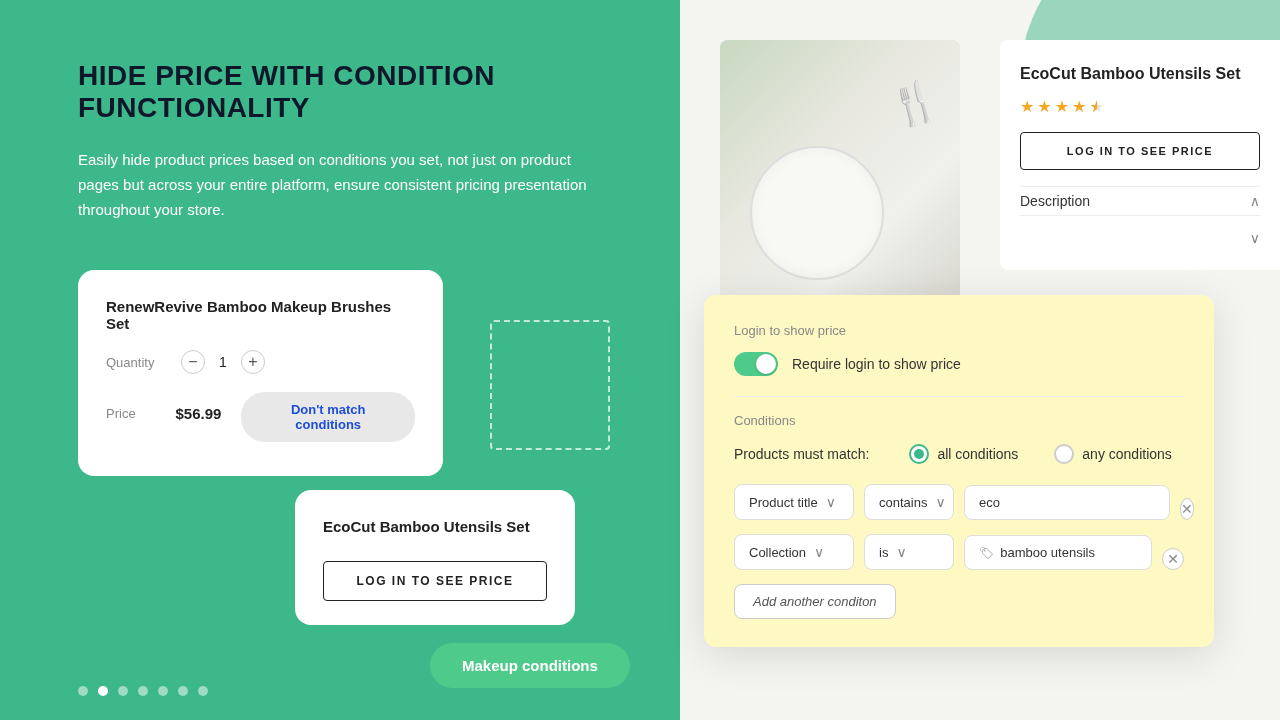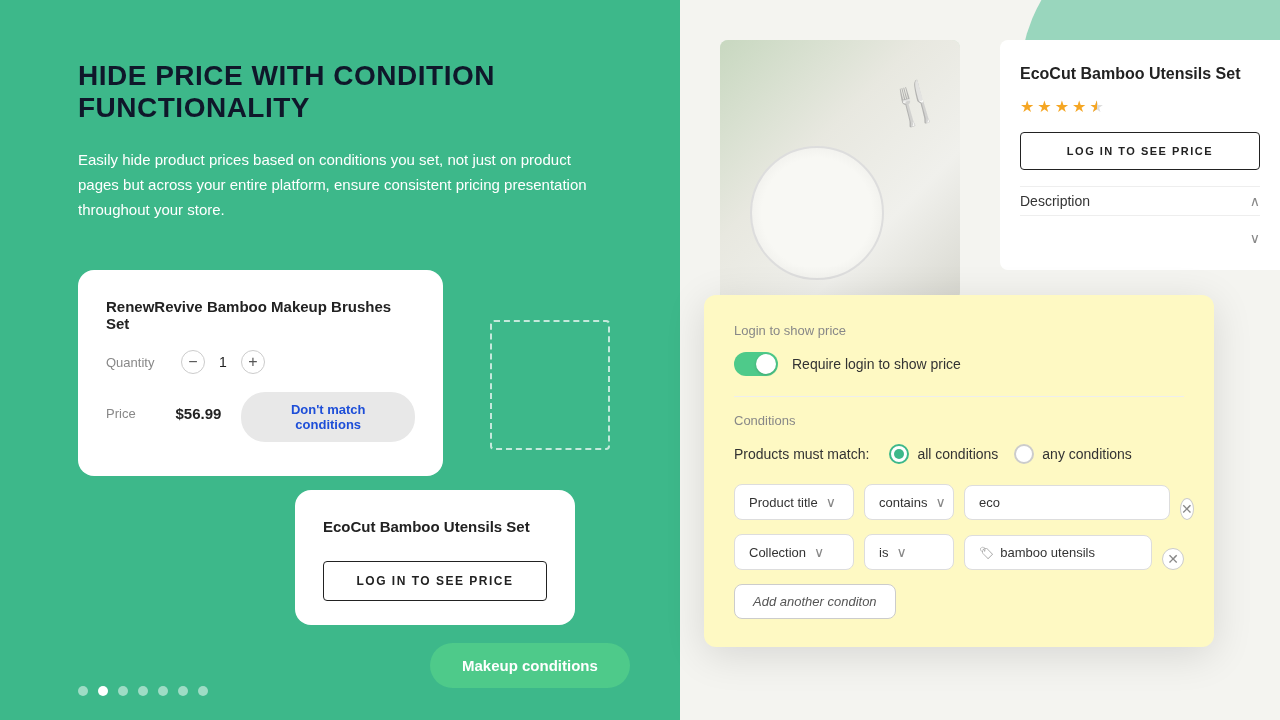--- a/index.html
+++ b/index.html
@@ -367,21 +367,21 @@
       color: #888;
       font-weight: 500;
       border-top: 1px solid #eee;
       padding-top: 16px;
       margin-bottom: 16px;
     }
 
     .match-row {
       display: flex;
       align-items: center;
-      gap: 16px;
+      gap: 36px;
       margin-bottom: 20px;
     }
 
     .match-label {
       font-size: 14px;
       color: #333;
       font-weight: 500;
       margin-right: 4px;
     }
 

